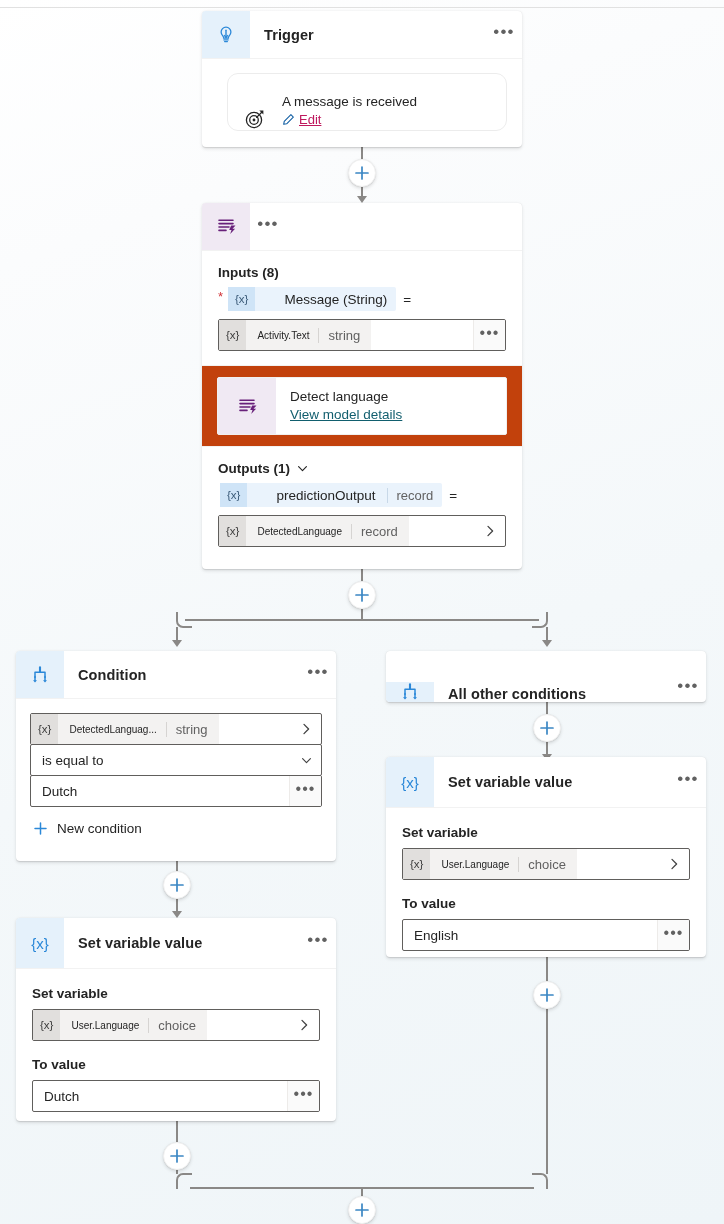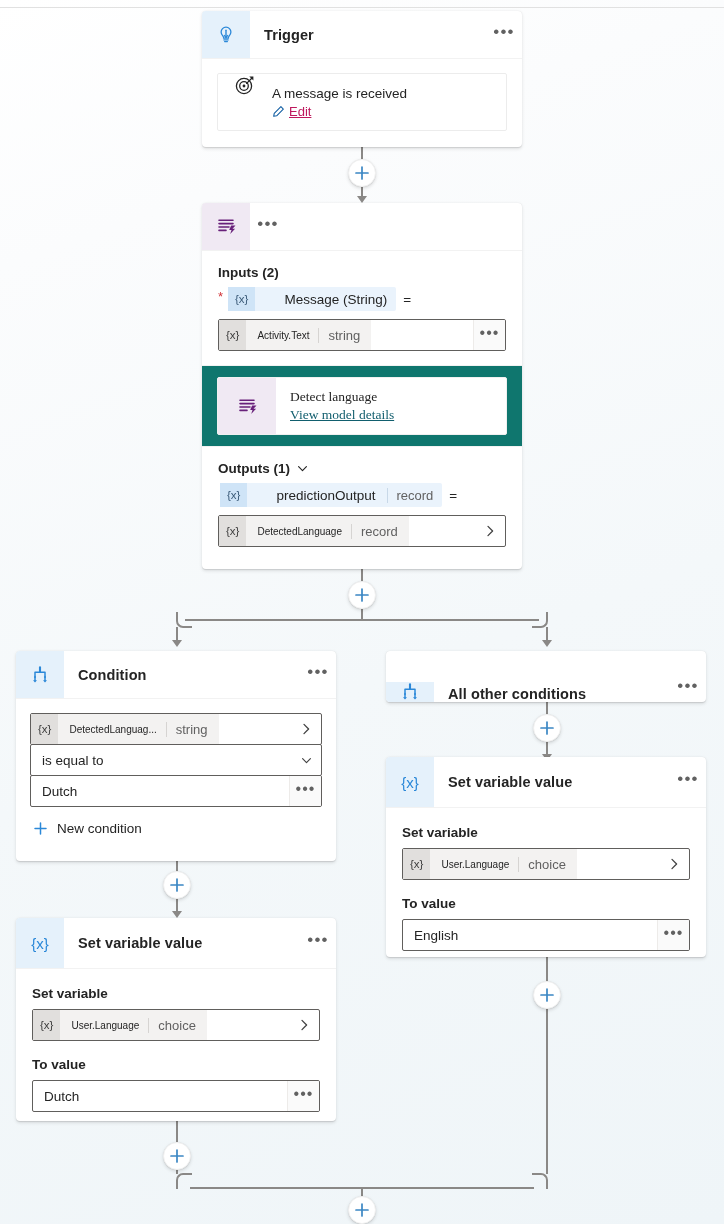--- a/index.html
+++ b/index.html
@@ -134,23 +134,22 @@
     padding-bottom: 5px;
   }
   .field-chev {
     width: 30px; flex: 0 0 30px; align-self: stretch;
     display: flex; align-items: center; justify-content: center;
     color: #424242; cursor: pointer;
   }
 
   
   .model-strip {
-    background: #0f766e; border-top: 1px solid #f2f2f2; border-bottom: 1px solid #f2f2f2;
+    background: #c2410c; border-top: 1px solid #f2f2f2; border-bottom: 1px solid #f2f2f2;
     padding: 11px 15px;
-    font-family: Liberation Serif, serif;
   }
   .model-card {
     background: #ffffff; border: 1px solid #f0f0f0; border-radius: 2px;
     display: flex; align-items: stretch; height: 58px;
   }
   .model-icon {
     width: 58px; flex: 0 0 58px; background: #f0e9f3;
     display: flex; align-items: center; justify-content: center;
   }
   .model-text { padding: 10px 0 0 14px; }
@@ -174,23 +173,23 @@
     margin-top: 14px; cursor: pointer; padding-left: 3px;
   }
   .newcond-label { font-size: 13.5px; color: #242424; }
 
   .sub-label {
     font-size: 13.5px; font-weight: 700; color: #242424; margin-top: 2px;
   }
   .sub-label.sp { margin-top: 16px; }
 
   .trigger-inner {
-    margin: 14px 15px 16px 15px;
-    border: 1px solid #ececec; border-radius: 2px; background: #fff;
-    display: flex; align-items: flex-start; height: 58px;
+    margin: 14px 15px 16px 25px;
+    border: 1px solid #ececec; border-radius: 11px; background: #fff;
+    display: flex; align-items: flex-end; height: 58px;
   }
   .trigger-inner-icon {
     width: 54px; flex: 0 0 54px; display: flex; align-items: center; justify-content: center;
   }
   .trigger-inner-text { padding: 11px 0 0 0; }
   .trigger-inner-title { font-size: 13.5px; color: #242424; line-height: 17px; }
   .edit-link {
     display: inline-flex; align-items: center; gap: 4px; margin-top: 2px;
     font-size: 13px; color: #be185d; cursor: pointer;
   }
@@ -308,21 +307,21 @@
     <div class="icon-strip purple">
       <svg width="21" height="21" viewBox="0 0 21 21">
         <path d="M3 4.2h14M3 7.6h14M3 11h10M3 14.4h7" stroke="#68217a" stroke-width="1.6" stroke-linecap="round"></path>
         <path d="M15.1 9.4h4.4l-3 3.3h2.6l-4.9 5.2 1.3-4h-2.3z" fill="#68217a"></path>
       </svg>
     </div>
     <div class="ellipsis">•••</div>
   </div>
 
   <div class="card-body" style="padding-bottom:14px;">
-    <div class="section-label">Inputs (2)</div>
+    <div class="section-label">Inputs (8)</div>
     <div class="pill-row">
       <div class="req-star">*</div>
       <div class="pill">
         <span class="xbox">{x}</span>
         <span class="pname">Message (String)</span>
       </div>
       <span class="eq">=</span>
     </div>
     <div class="field">
       <span class="tok">

